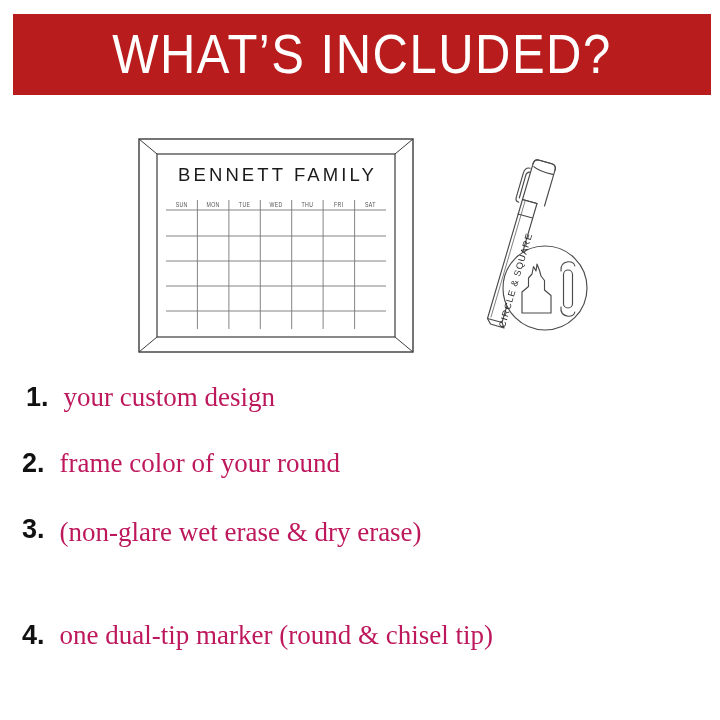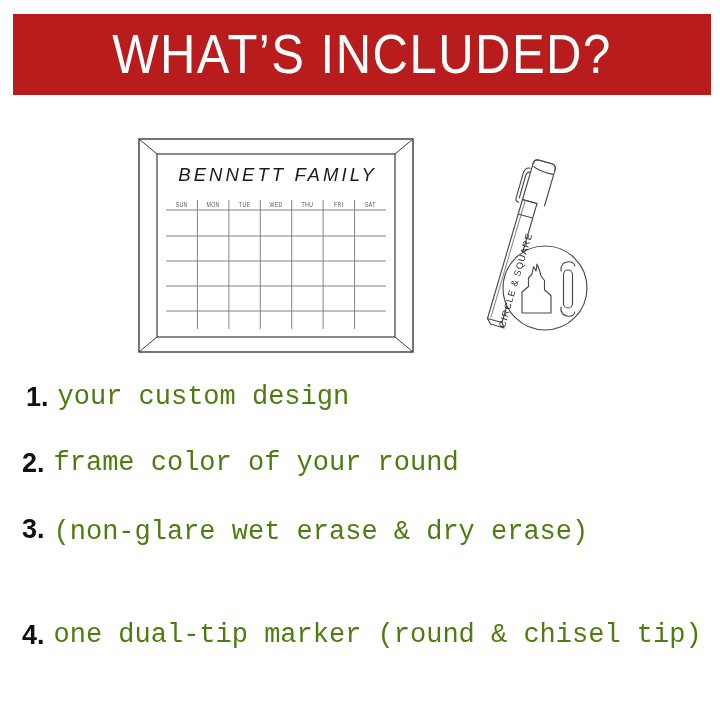--- a/index.html
+++ b/index.html
@@ -63,21 +63,20 @@
     top: 26px;
     width: 276px;
     text-align: center;
     font-family: "Liberation Sans", sans-serif;
     font-size: 18.5px;
     font-weight: 400;
     letter-spacing: 3.1px;
     color: #1a1a1a;
     text-indent: 3.1px;
     white-space: nowrap;
-    font-style: italic;
   }
 
   .cal-daylabel {
     position: absolute;
     font-family: "Liberation Sans", sans-serif;
     font-size: 5.2px;
     letter-spacing: 0.35px;
     color: #555;
     text-align: center;
     transform: scaleY(1.25);
@@ -120,26 +119,26 @@
   }
   .item-num {
     font-family: "Liberation Sans", sans-serif;
     font-weight: 700;
     font-size: 27px;
     color: #111111;
     line-height: 1.12;
     flex: 0 0 auto;
   }
   .item-text {
-    font-family: Liberation Mono, monospace;
+    font-family: Liberation Serif, serif;
     font-weight: 300;
     font-size: 27px;
-    color: #4d7c0f;
+    color: #be185d;
     line-height: 1.12;
-    margin-left: 9px;
+    margin-left: 15px;
     flex: 0 0 auto;
   }
   .item-text .subline {
     display: block;
     margin-top: 3px;
   }
 
   .li1 { left: 26px; top: 0px; }
   .li2 { left: 22px; top: 66px; }
   .li3 { left: 22px; top: 132px; }

